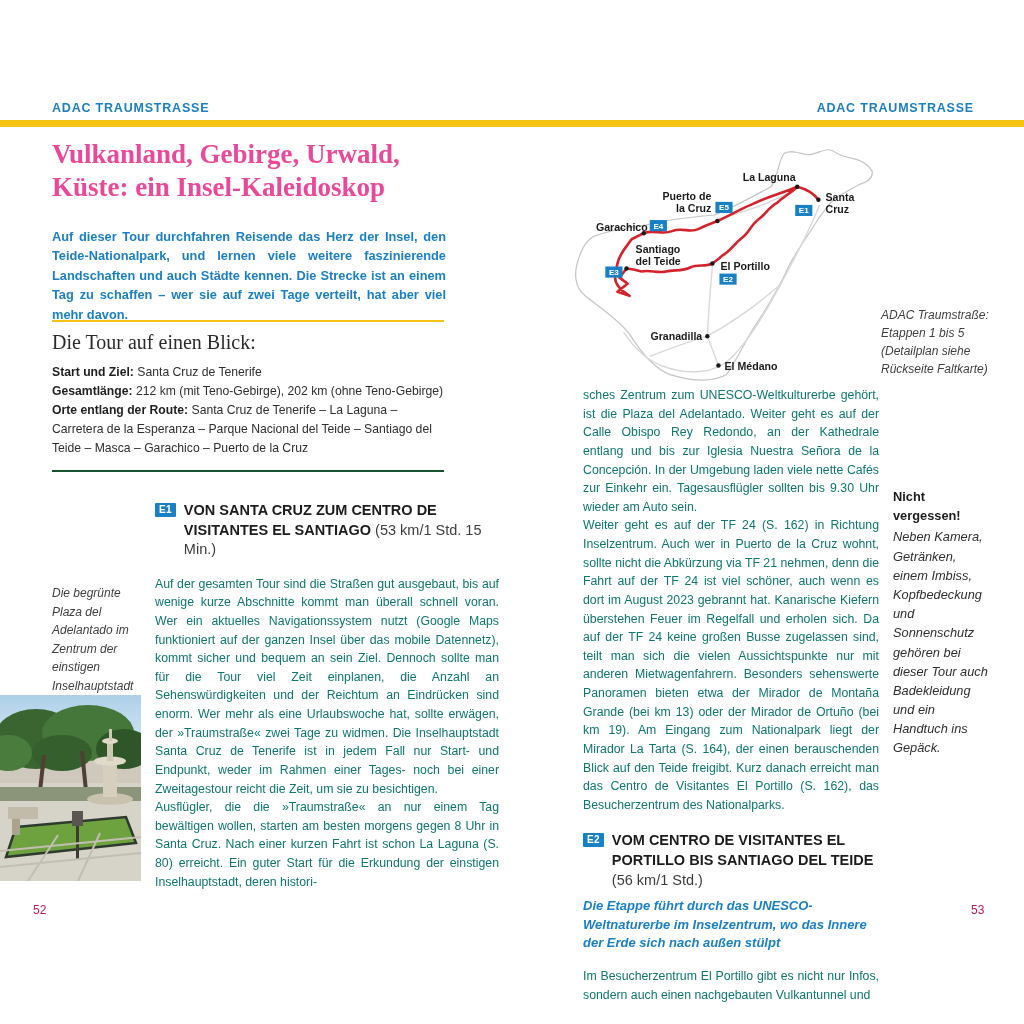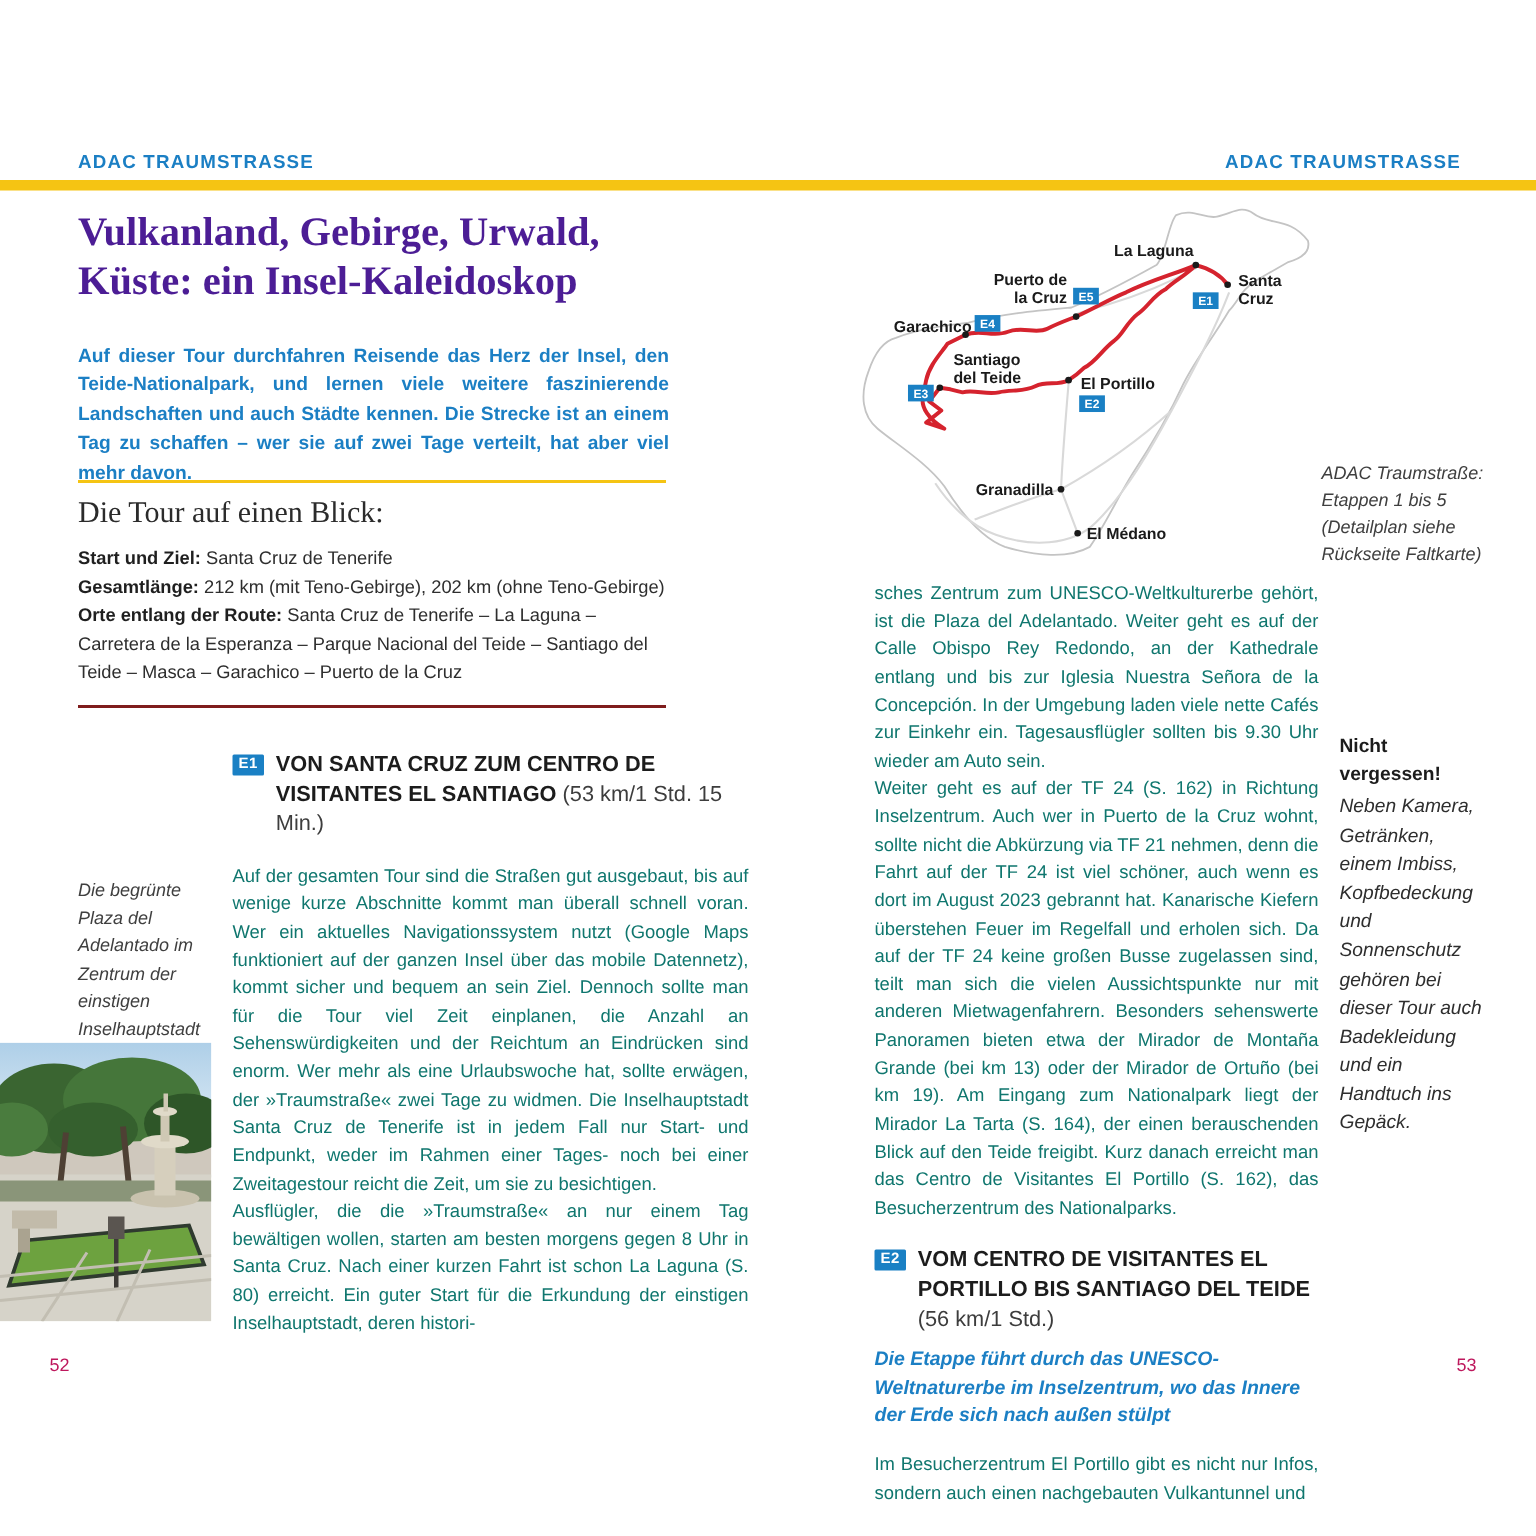--- a/index.html
+++ b/index.html
@@ -13,30 +13,30 @@
     letter-spacing:.8px;color:#1b7fc4;
   }
   .runhead.rh-left{left:52px;}
   .runhead.rh-right{right:50px;}
   .yellow-bar{position:absolute;left:0;top:120px;width:1024px;height:7px;background:#f5c413;}
 
   
   .title{
     position:absolute;left:52px;top:138px;width:410px;
     font-family:"Liberation Serif",serif;font-weight:bold;
-    font-size:27px;line-height:1.23;color:#4c1d95;margin:0;
+    font-size:27px;line-height:1.23;color:#ec4899;margin:0;
   }
   .intro{
     position:absolute;left:52px;top:227px;width:394px;
     font-size:12.8px;font-weight:bold;line-height:1.52;color:#1b7fc4;
     text-align:justify;margin:0;
   }
   .overview{
     position:absolute;left:52px;top:320px;width:392px;
-    border-top:2px solid #f5c413;border-bottom:2px solid #7f1d1d;
+    border-top:2px solid #f5c413;border-bottom:2px solid #14532d;
     padding:9px 0 12px 0;
   }
   .overview h2{
     font-family:"Liberation Serif",serif;font-weight:normal;
     font-size:20px;color:#2b2b2b;margin:0 0 9px 0;
   }
   .fact{font-size:12.2px;line-height:1.56;color:#2e2e2e;}
   .fact b{color:#1f1f1f;}
 
   .stage{position:absolute;}
@@ -60,21 +60,21 @@
     position:absolute;left:52px;top:584px;width:95px;
     font-size:12px;font-style:italic;line-height:1.55;color:#3f3f3f;
   }
   .photo{position:absolute;left:0;top:695px;width:141px;height:186px;overflow:hidden;}
 
   .pagenum{position:absolute;top:903px;font-size:12px;color:#be185d;}
   .pagenum.pn-left{left:33px;}
   .pagenum.pn-right{left:971px;}
 
   
-  .tourmap{position:absolute;left:573px;top:134px;width:303px;height:245px;}
+  .tourmap{position:absolute;left:573px;top:144px;width:303px;height:245px;}
   .map-caption{
     position:absolute;left:881px;top:306px;width:112px;
     font-size:12px;font-style:italic;line-height:1.5;color:#3f3f3f;
   }
   .rp-col{position:absolute;left:583px;top:386px;width:296px;}
   .rp-col .bodytext{margin:0 0 0 0;}
   .stage-e2{position:relative;margin-top:17px;width:296px;}
   .rp-col .after-stage{margin-top:15px;}
   .margin-note{
     position:absolute;left:893px;top:487px;width:100px;

